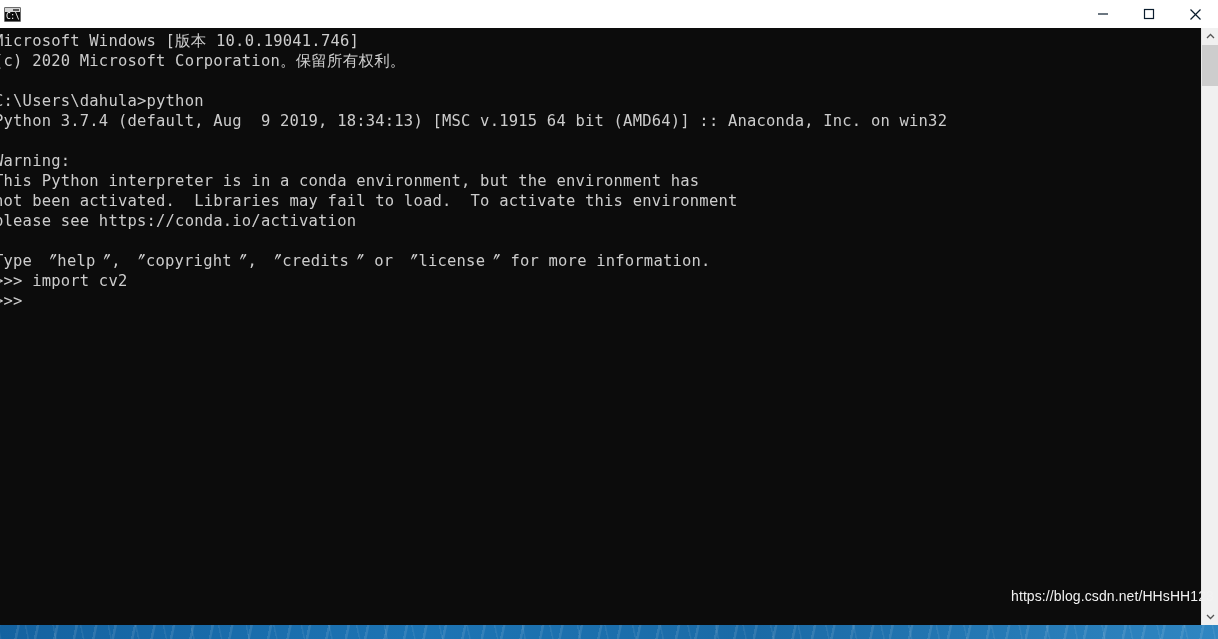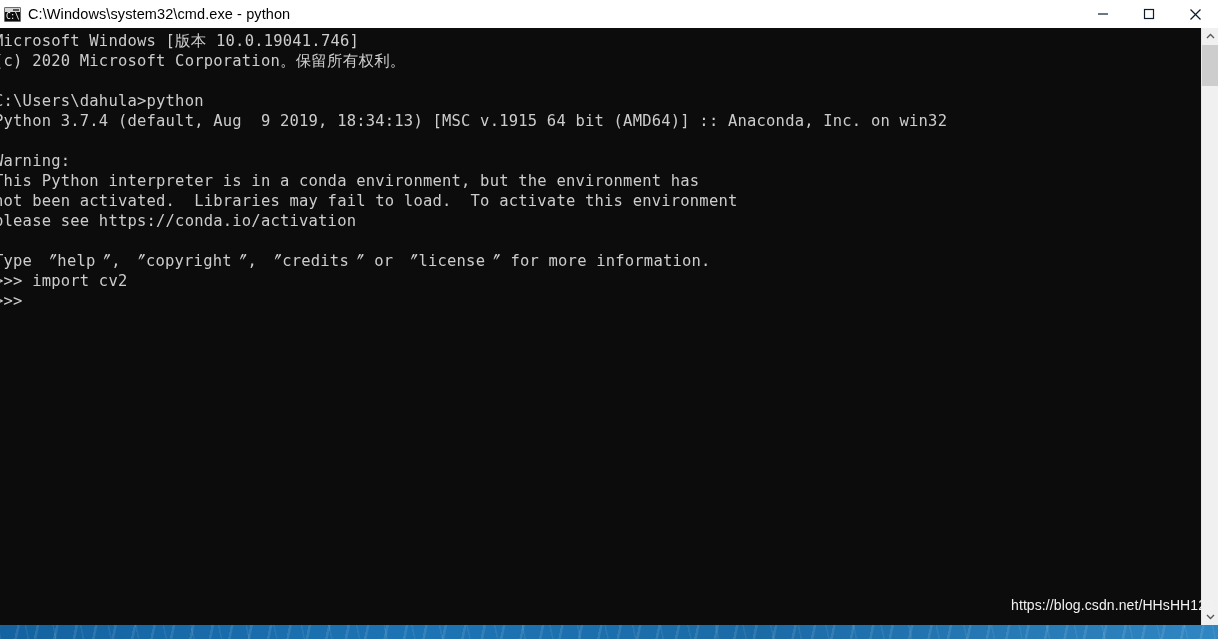--- a/index.html
+++ b/index.html
@@ -177,21 +177,21 @@
     left: 0; top: 0;
     width: 100%;
     height: 41px;
     background: #cdcdcd;
   }
 
   
   #watermark {
     position: absolute;
     right: 4px;
-    bottom: 12px;
+    bottom: 21px;
     font-family: "Liberation Sans", sans-serif;
     font-size: 14px;
     color: #f2f2f2;
     white-space: nowrap;
     letter-spacing: 0.1px;
     z-index: 5;
   }
 </style>
 </head>
 <body>
@@ -200,21 +200,20 @@
   <div id="desktop-streaks"></div>
 </div>
 
 <div id="window">
 
   <div id="titlebar">
     <div id="app-icon">
       <div class="bar"></div>
       <div class="glyph">C:\</div>
     </div>
-    <div id="title-text">C:\Windows\system32\cmd.exe - python</div>
 
     <div id="window-controls">
       <div class="winbtn">
         <svg width="12" height="12" viewBox="0 0 12 12">
           <line x1="1" y1="6" x2="11" y2="6" stroke="#0b1d2e" stroke-width="1.2"></line>
         </svg>
       </div>
       <div class="winbtn">
         <svg width="12" height="12" viewBox="0 0 12 12">
           <rect x="1.5" y="1.5" width="9" height="9" fill="none" stroke="#0b1d2e" stroke-width="1.2"></rect>

